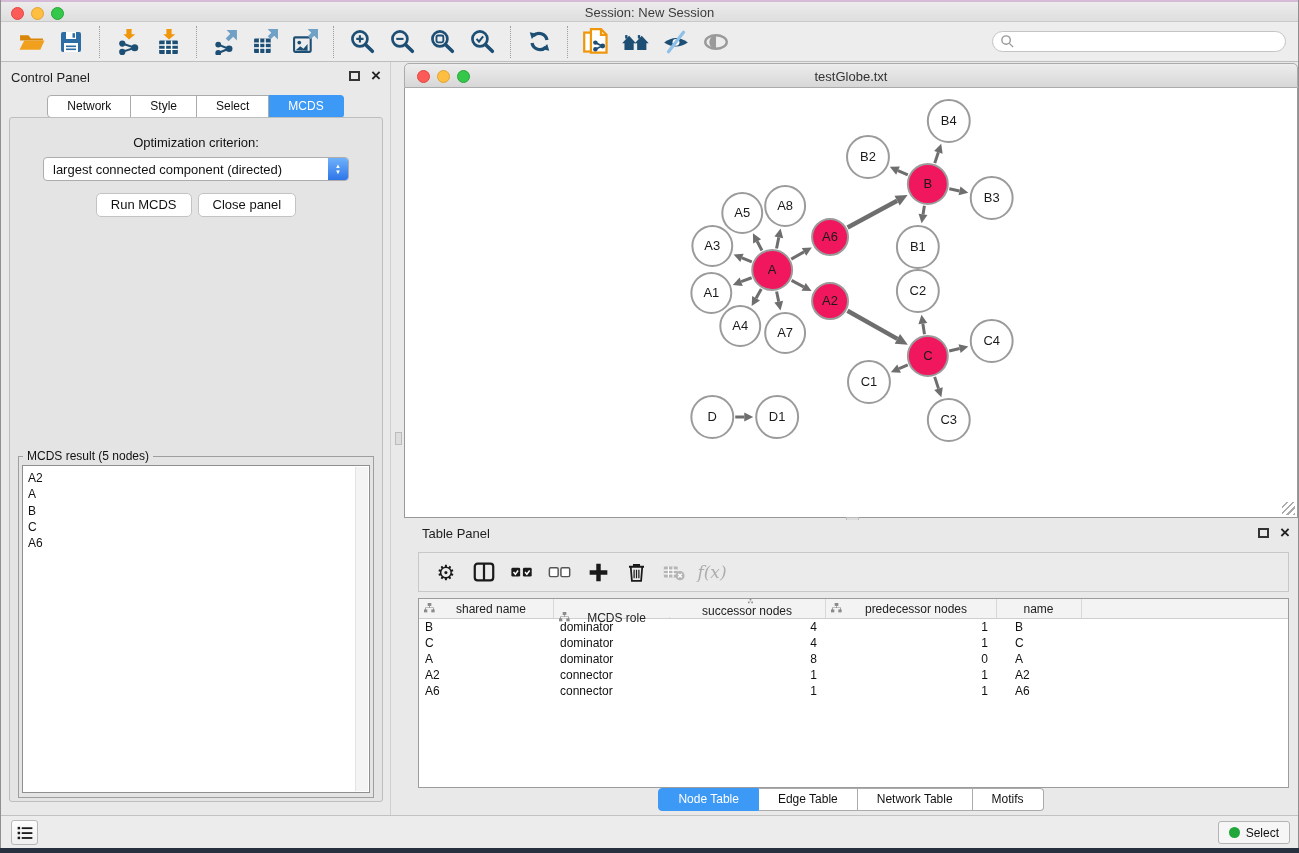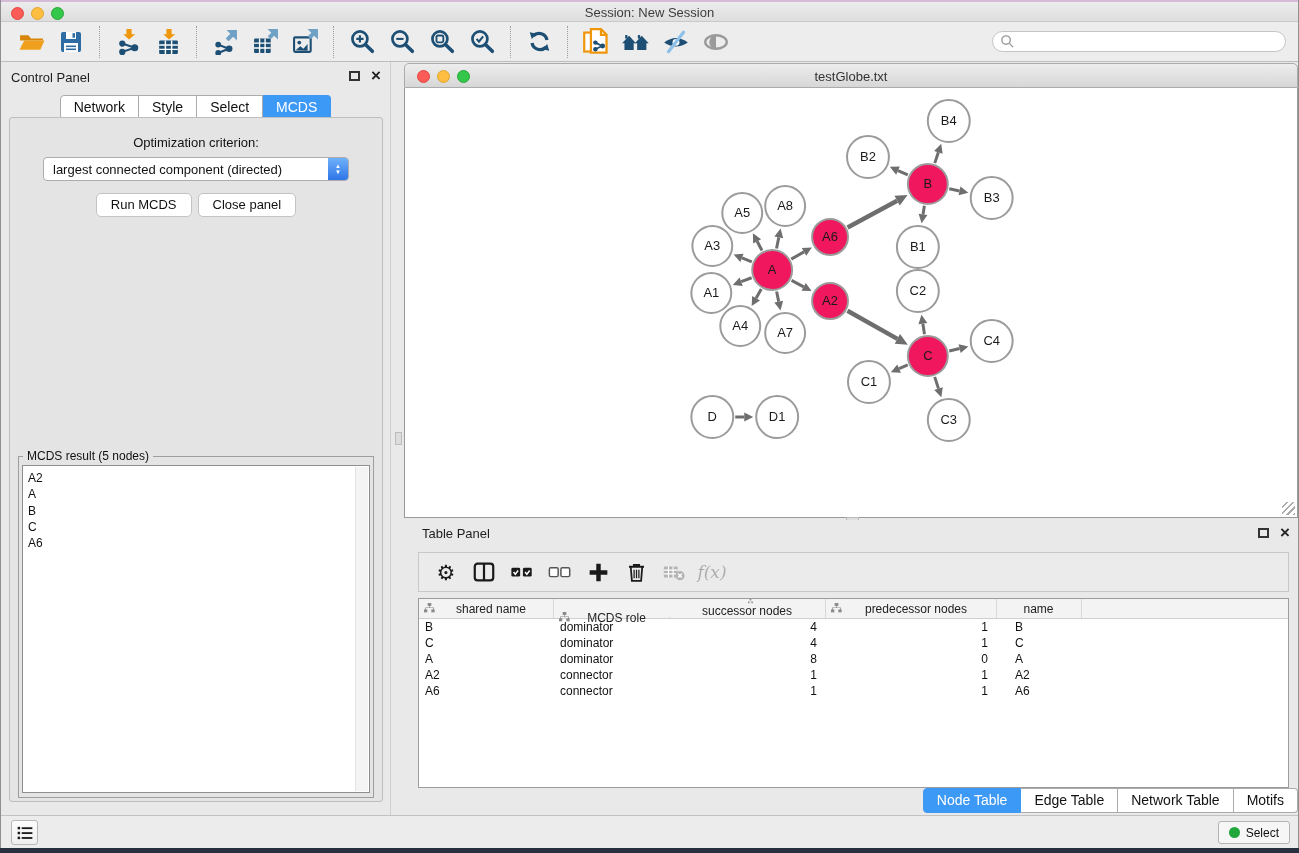--- a/index.html
+++ b/index.html
@@ -25,21 +25,21 @@
 
   
   .control-panel { position:absolute; left:0; top:62px; width:390px; height:753px; background:#E9E9E9; border-right:1px solid #CFCFCF; }
   .panel-title { position:absolute; left:10px; top:8px; font-size:13px; color:#1E1E1E; }
   .float-icon { position:absolute; width:11px; height:10px; border:2px solid #333; background:transparent; }
   .close-icon { position:absolute; font-size:17px; font-weight:bold; color:#222; line-height:12px; }
   .cp-float { right:30px; top:9px; }
   .cp-close { right:9px; top:8px; }
 
   .seg { display:inline-flex; }
-  .seg .tab { background:#fff; border:1px solid #ABABAB; border-left:none; padding:3px 13px 4px; font-size:14px; color:#111; white-space:nowrap; cursor:default; }
+  .seg .tab { background:#fff; border:1px solid #ABABAB; border-left:none; padding:3px 19px 4px; font-size:12px; color:#111; white-space:nowrap; cursor:default; }
   .seg .tab:first-child { border-left:1px solid #ABABAB; border-radius:4px 0 0 4px; }
   .seg .tab:last-child { border-radius:0 4px 4px 0; }
   .seg .tab.active { background:#3D99F6; border-color:#3D99F6; color:#fff; }
   .control-tabs { position:absolute; top:33px; left:0; right:0; text-align:center; }
 
   .control-content { position:absolute; left:8px; right:7px; top:55px; bottom:13px; background:#E4E4E4; border:1px solid #BEBEBE; border-radius:3px; }
   .opt-label { position:absolute; top:17px; left:0; right:0; text-align:center; font-size:13px; color:#111; }
   .criterion { position:absolute; top:39px; left:50%; transform:translateX(-50%); width:306px; height:24px; background:#fff; border:1px solid #ADADAD; border-radius:4px; display:flex; align-items:center; }
   .criterion .val { flex:1; font-size:13px; color:#111; padding-left:9px; white-space:nowrap; overflow:hidden; }
   .criterion .stepper { width:20px; height:100%; background:linear-gradient(#6FB1FA,#2E75E8); border-radius:0 3px 3px 0; display:flex; flex-direction:column; align-items:center; justify-content:center; color:#fff; }
@@ -80,21 +80,21 @@
   .data-table { position:absolute; left:14px; right:9px; top:78px; height:190px; background:#fff; border:1px solid #9C9C9C; overflow:hidden; }
   .thead { display:flex; height:20px; background:#F3F3F3; border-bottom:1px solid #CFCFCF; }
   .th { display:flex; align-items:center; border-right:1px solid #D8D8D8; padding-left:5px; position:relative; }
   .th-label { flex:1; text-align:center; font-size:12px; color:#222; padding-right:6px; white-space:nowrap; }
   .th-fill { flex:1; border-right:none; }
   .tr { display:flex; height:16px; }
   .td { font-size:12px; color:#111; line-height:16px; white-space:nowrap; overflow:hidden; }
   .td.left { text-align:left; padding-left:6px; }
   .td.right { text-align:right; padding-right:9px; }
   .td.name-col { padding-left:18px; }
-  .tp-tabs { position:absolute; top:268px; left:0; right:0; text-align:right; }
+  .tp-tabs { position:absolute; top:268px; left:0; right:0; text-align:center; }
 
   
   .statusbar { position:absolute; left:0; top:815px; width:100%; height:33px; background:#ECECEC; border-top:1px solid #C2C2C2; }
   .list-btn { position:absolute; left:10px; top:4px; width:27px; height:25px; background:linear-gradient(#FDFDFD,#EFEFEF); border:1px solid #B8B8B8; border-radius:3px; display:flex; align-items:center; justify-content:center; }
   .memory-btn { position:absolute; right:8px; top:5px; height:23px; background:#F6F6F6; border:1px solid #B4B4B4; border-radius:3px; display:flex; align-items:center; padding:0 10px; gap:6px; }
   .memory-dot { width:11px; height:11px; border-radius:50%; background:#21A63C; }
   .memory-label { font-size:12px; color:#111; }
 </style>
 </head>
 <body>

